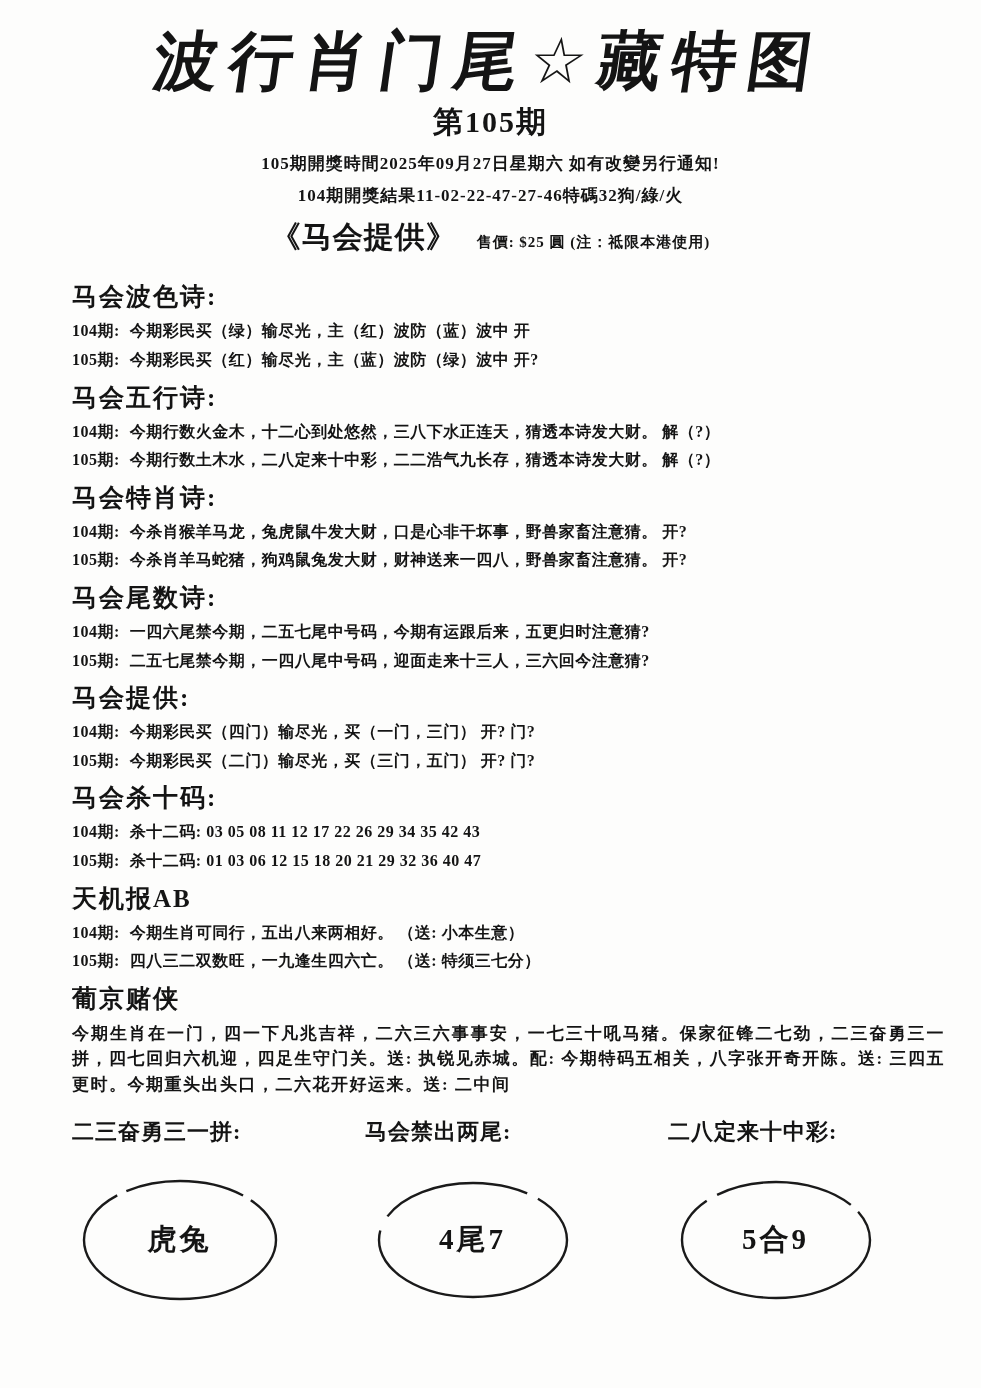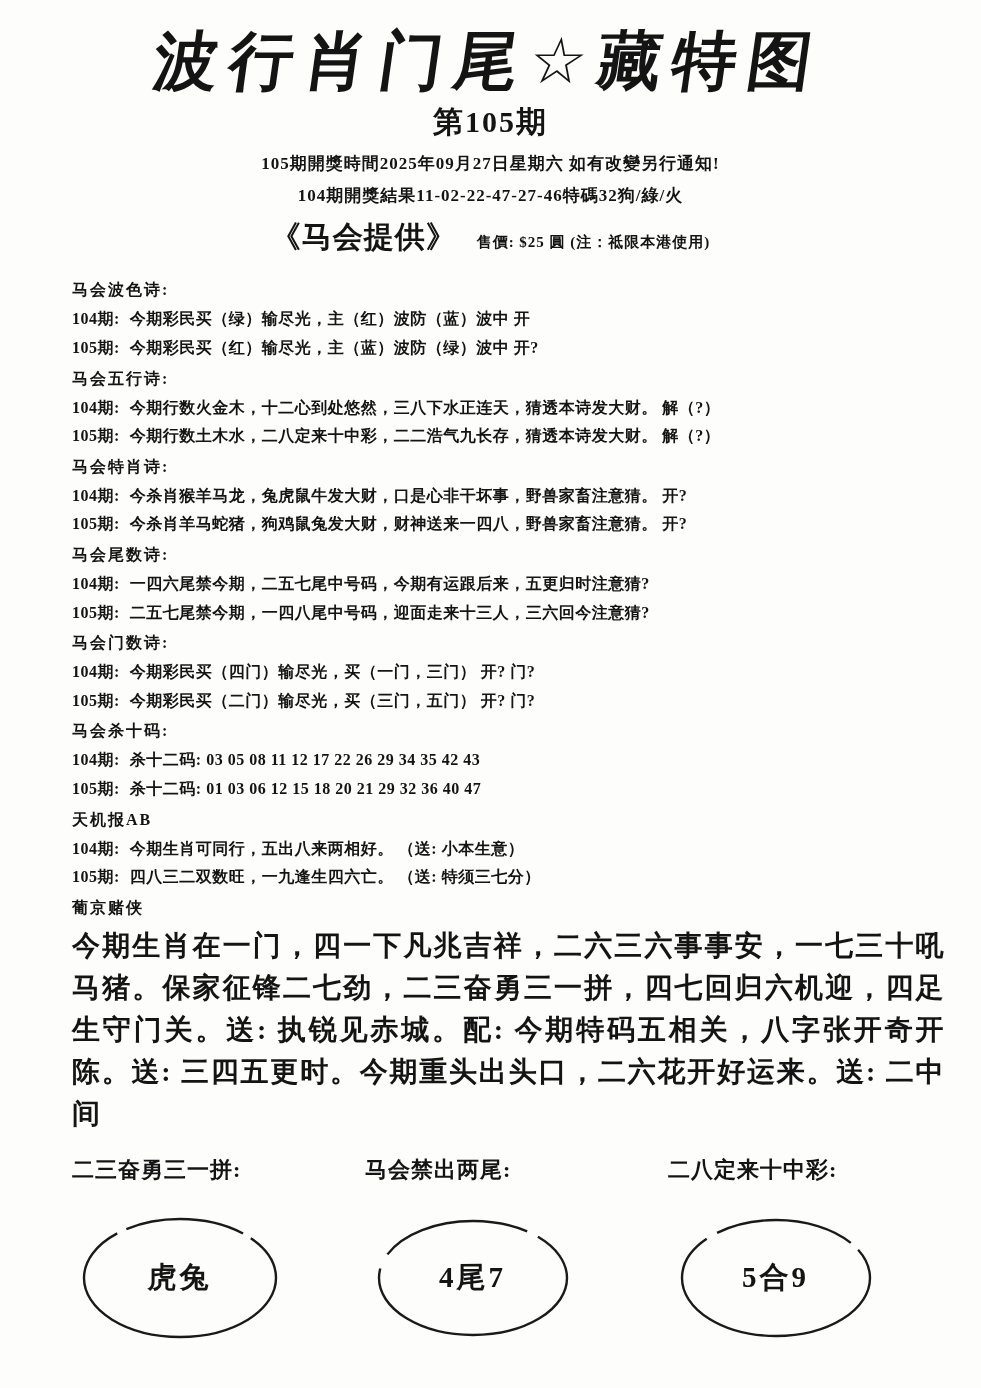--- a/index.html
+++ b/index.html
@@ -28,35 +28,35 @@
     white-space:nowrap;
   }
   .issue{text-align:center;font-size:30px;margin-top:6px;letter-spacing:2px;}
   .info-line{text-align:center;font-size:17px;margin-top:9px;letter-spacing:1px;}
   .provider-line{text-align:center;margin-top:10px;white-space:nowrap;}
   .provider{font-size:30px;letter-spacing:1px;}
   .provider-note{font-size:15px;margin-left:16px;letter-spacing:1px;}
   
   main{padding:12px 36px 0 72px;}
   section h2{
-    font-size:16px;
+    font-size:25px;
     margin:10px 0 2px;
     letter-spacing:2px;
     font-weight:700;
   }
   .line{
     font-size:16px;
     line-height:1.35;
     margin:7px 0;
     letter-spacing:.5px;
     white-space:nowrap;
   }
   .lbl{margin-right:10px;}
   .para{
-    font-size:28px;
+    font-size:17px;
     line-height:1.5;
     letter-spacing:1.5px;
     margin:6px 0 0;
     text-align:justify;
   }
   
   .bans{display:flex;padding:20px 40px 0 72px;}
   .ban-col{display:flex;flex-direction:column;}
   .ban-col-1{width:215px;}
   .ban-col-2{width:215px;margin-left:78px;}
@@ -106,21 +106,21 @@
       <p class="line"><span class="lbl">105期:</span><span>今杀肖羊马蛇猪，狗鸡鼠兔发大财，财神送来一四八，野兽家畜注意猜。 开?</span></p>
     </section>
 
     <section>
       <h2>马会尾数诗:</h2>
       <p class="line"><span class="lbl">104期:</span><span>一四六尾禁今期，二五七尾中号码，今期有运跟后来，五更归时注意猜?</span></p>
       <p class="line"><span class="lbl">105期:</span><span>二五七尾禁今期，一四八尾中号码，迎面走来十三人，三六回今注意猜?</span></p>
     </section>
 
     <section>
-      <h2>马会门数诗:</h2>
+      <h2>马会提供:</h2>
       <p class="line"><span class="lbl">104期:</span><span>今期彩民买（四门）输尽光，买（一门，三门） 开? 门?</span></p>
       <p class="line"><span class="lbl">105期:</span><span>今期彩民买（二门）输尽光，买（三门，五门） 开? 门?</span></p>
     </section>
 
     <section>
       <h2>马会杀十码:</h2>
       <p class="line"><span class="lbl">104期:</span><span>杀十二码: 03 05 08 11 12 17 22 26 29 34 35 42 43</span></p>
       <p class="line"><span class="lbl">105期:</span><span>杀十二码: 01 03 06 12 15 18 20 21 29 32 36 40 47</span></p>
     </section>
 

